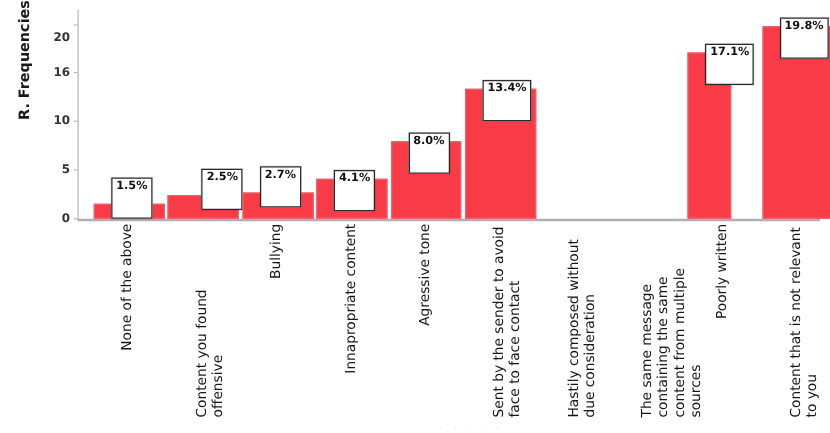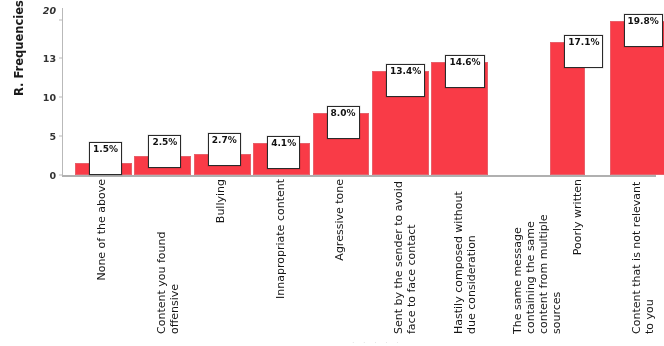--- a/index.html
+++ b/index.html
@@ -134,53 +134,49 @@
   <div class="xaxis-spine"></div>
 
   <div class="plot">
     <div id="ytick-layer">
         <div class="ytick" style="top: 167px;">0</div>
         <div class="ytick-mark" style="top: 167px;"></div>
         <div class="ytick" style="top: 128.163px;">5</div>
         <div class="ytick-mark" style="top: 128.163px;"></div>
         <div class="ytick" style="top: 89.3256px;">10</div>
         <div class="ytick-mark" style="top: 89.3256px;"></div>
-        <div class="ytick" style="top: 50.4884px;">13</div>
+        <div class="ytick" style="top: 50.4884px;">16</div>
         <div class="ytick-mark" style="top: 50.4884px;"></div>
-        <div class="ytick" style="top: 2px; font-style: italic;">20</div>
+        <div class="ytick" style="top: 22px;">20</div>
         <div class="ytick-mark" style="top: 11.6512px;"></div>
       </div>
     <div class="bars" id="bar-layer">
         <div class="bar-wrap" style="left: 13px; width: 56.9px; height: 11.6512px; text-align: right;">
           <div class="bar" style="height: 11.6512px; background: rgb(249, 59, 71);"></div>
           <div class="bar-label" style="bottom: 0px;">1.5%</div>
         </div>
         <div class="bar-wrap" style="left: 72.4px; width: 56.9px; height: 19.4186px;">
           <div class="bar" style="height: 19.4186px; background: rgb(249, 59, 71);"></div>
-          <div class="bar-label" style="bottom: 7.4186px;">2.5%</div>
+          <div class="bar-label" style="bottom: 7.4186px; margin-left: 13px;">2.5%</div>
         </div>
         <div class="bar-wrap" style="left: 131.8px; width: 57px; height: 20.9721px;">
           <div class="bar" style="height: 20.9721px; background: rgb(249, 59, 71);"></div>
           <div class="bar-label" style="bottom: 8.97209px;">2.7%</div>
         </div>
         <div class="bar-wrap" style="left: 191.2px; width: 56.9px; height: 31.8465px;">
           <div class="bar" style="height: 31.8465px; background: rgb(249, 59, 71);"></div>
           <div class="bar-label" style="bottom: 5.84651px; text-align: right;">4.1%</div>
         </div>
         <div class="bar-wrap" style="left: 250.6px; width: 56.9px; height: 62.1395px;">
           <div class="bar" style="height: 62.1395px; background: rgb(249, 59, 71);"></div>
           <div class="bar-label" style="bottom: 36.1395px;">8.0%</div>
         </div>
         <div class="bar-wrap" style="left: 310px; width: 56.9px; height: 104.084px;">
           <div class="bar" style="height: 104.084px; background: rgb(249, 59, 71);"></div>
           <div class="bar-label" style="bottom: 78.0837px;">13.4%</div>
-        </div>
-        <div class="bar-wrap" style="left: 369.4px; width: 56.9px; height: 113.405px;">
-          <div class="bar" style="height: 113.405px; background: rgb(249, 59, 71);"></div>
-          <div class="bar-label" style="bottom: 87.4047px;">14.6%</div>
         </div>
         <div class="bar-wrap" style="left: 488.2px; width: 35px; height: 132.823px;">
           <div class="bar" style="height: 132.823px; background: rgb(249, 59, 71);"></div>
           <div class="bar-label" style="bottom: 106.823px;">17.1%</div>
         </div>
         <div class="bar-wrap" style="left: 547.6px; width: 56.9px; height: 153.795px;">
           <div class="bar" style="height: 153.795px; background: rgb(249, 59, 71);"></div>
           <div class="bar-label" style="bottom: 127.795px;">19.8%</div>
         </div>
       </div>

